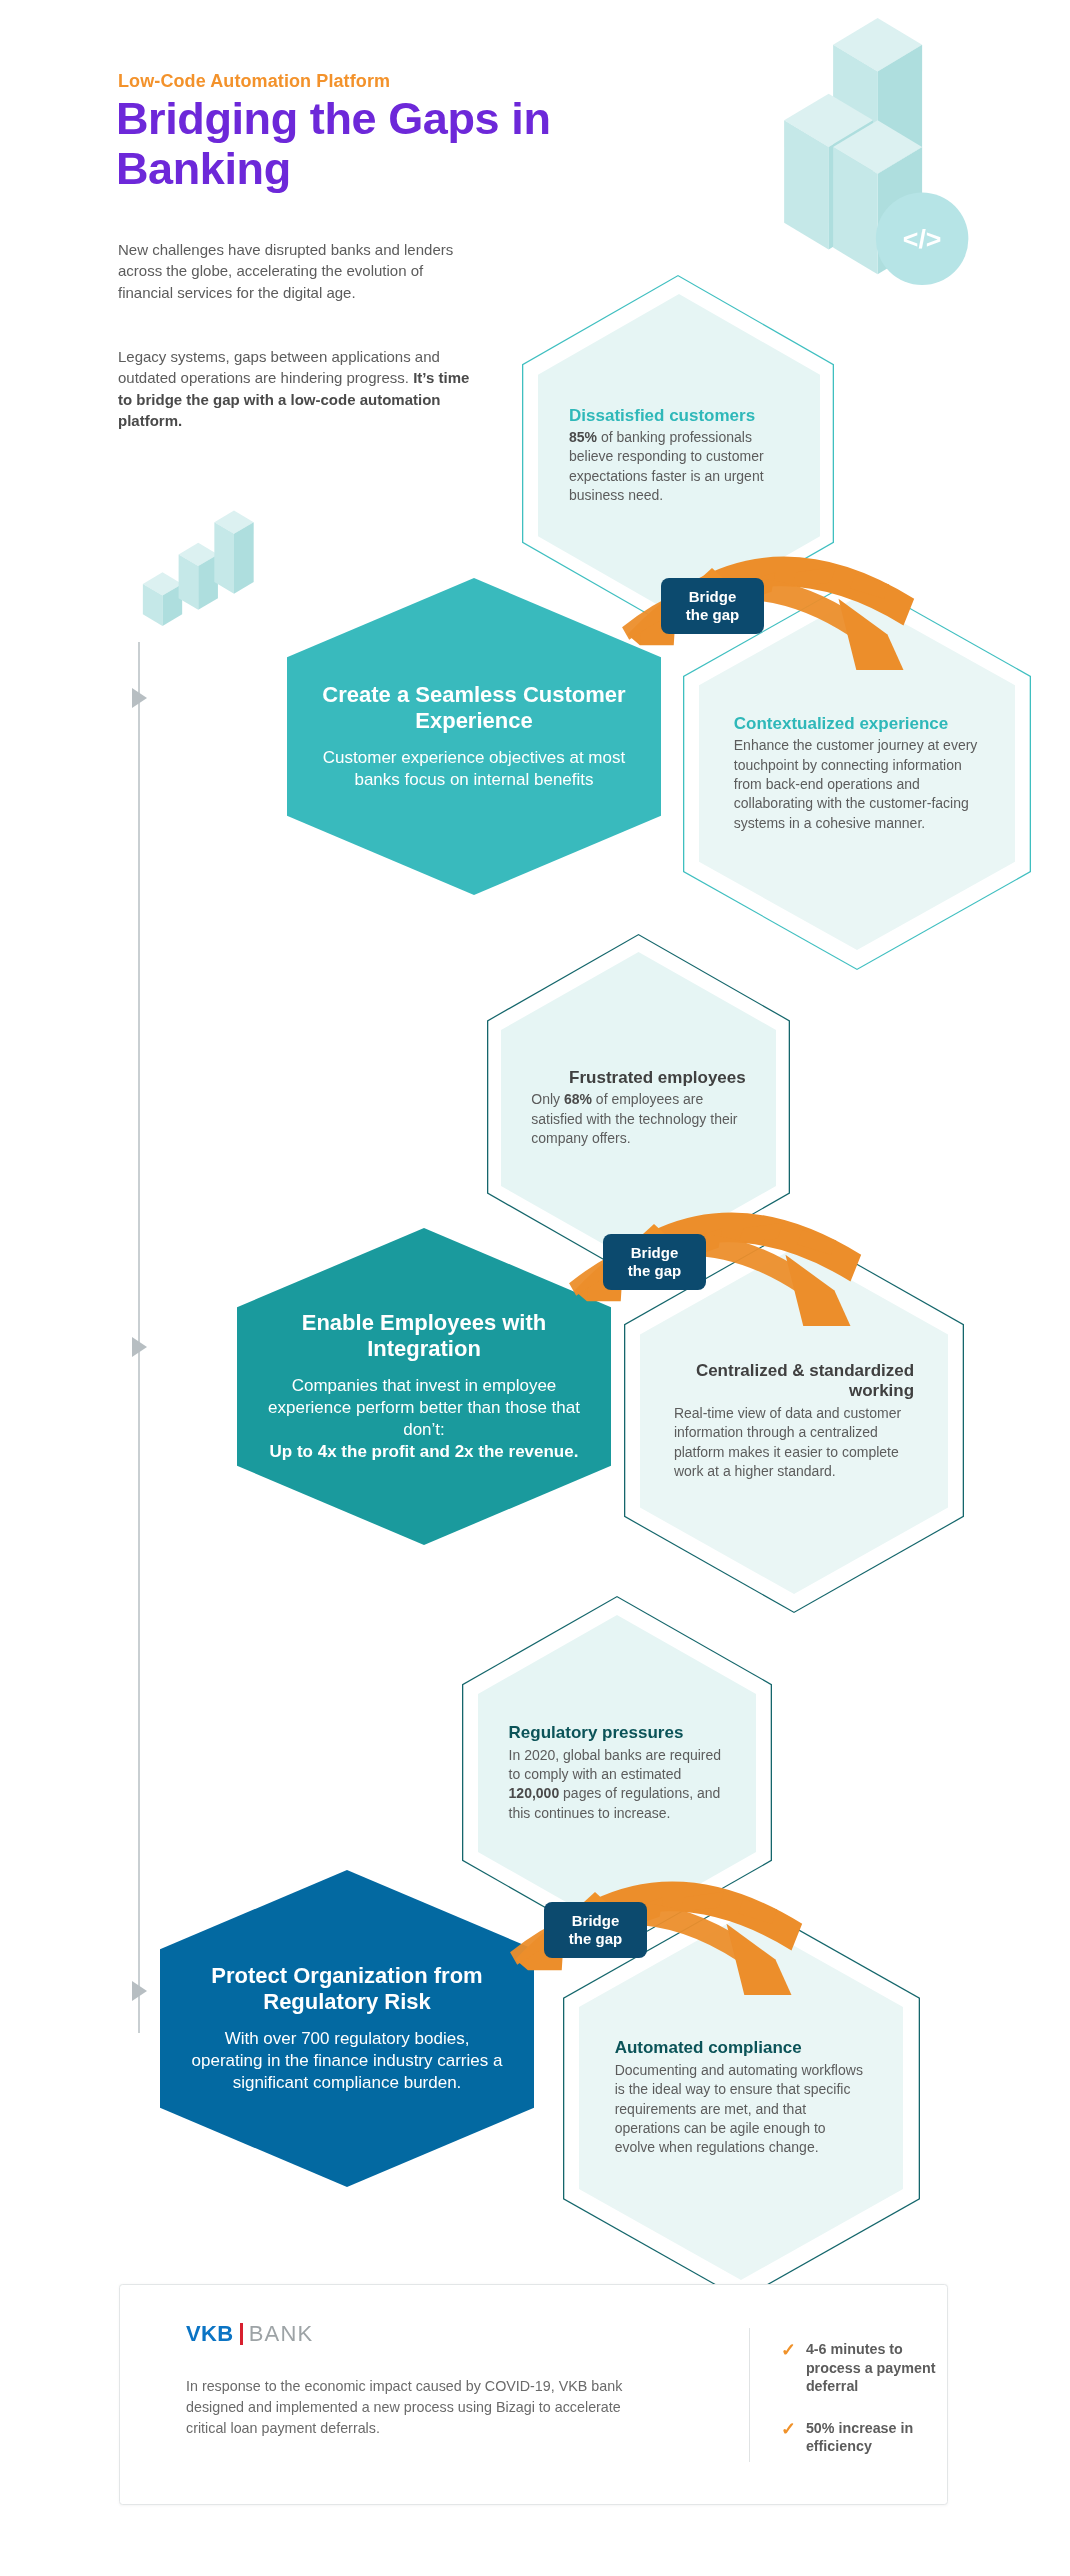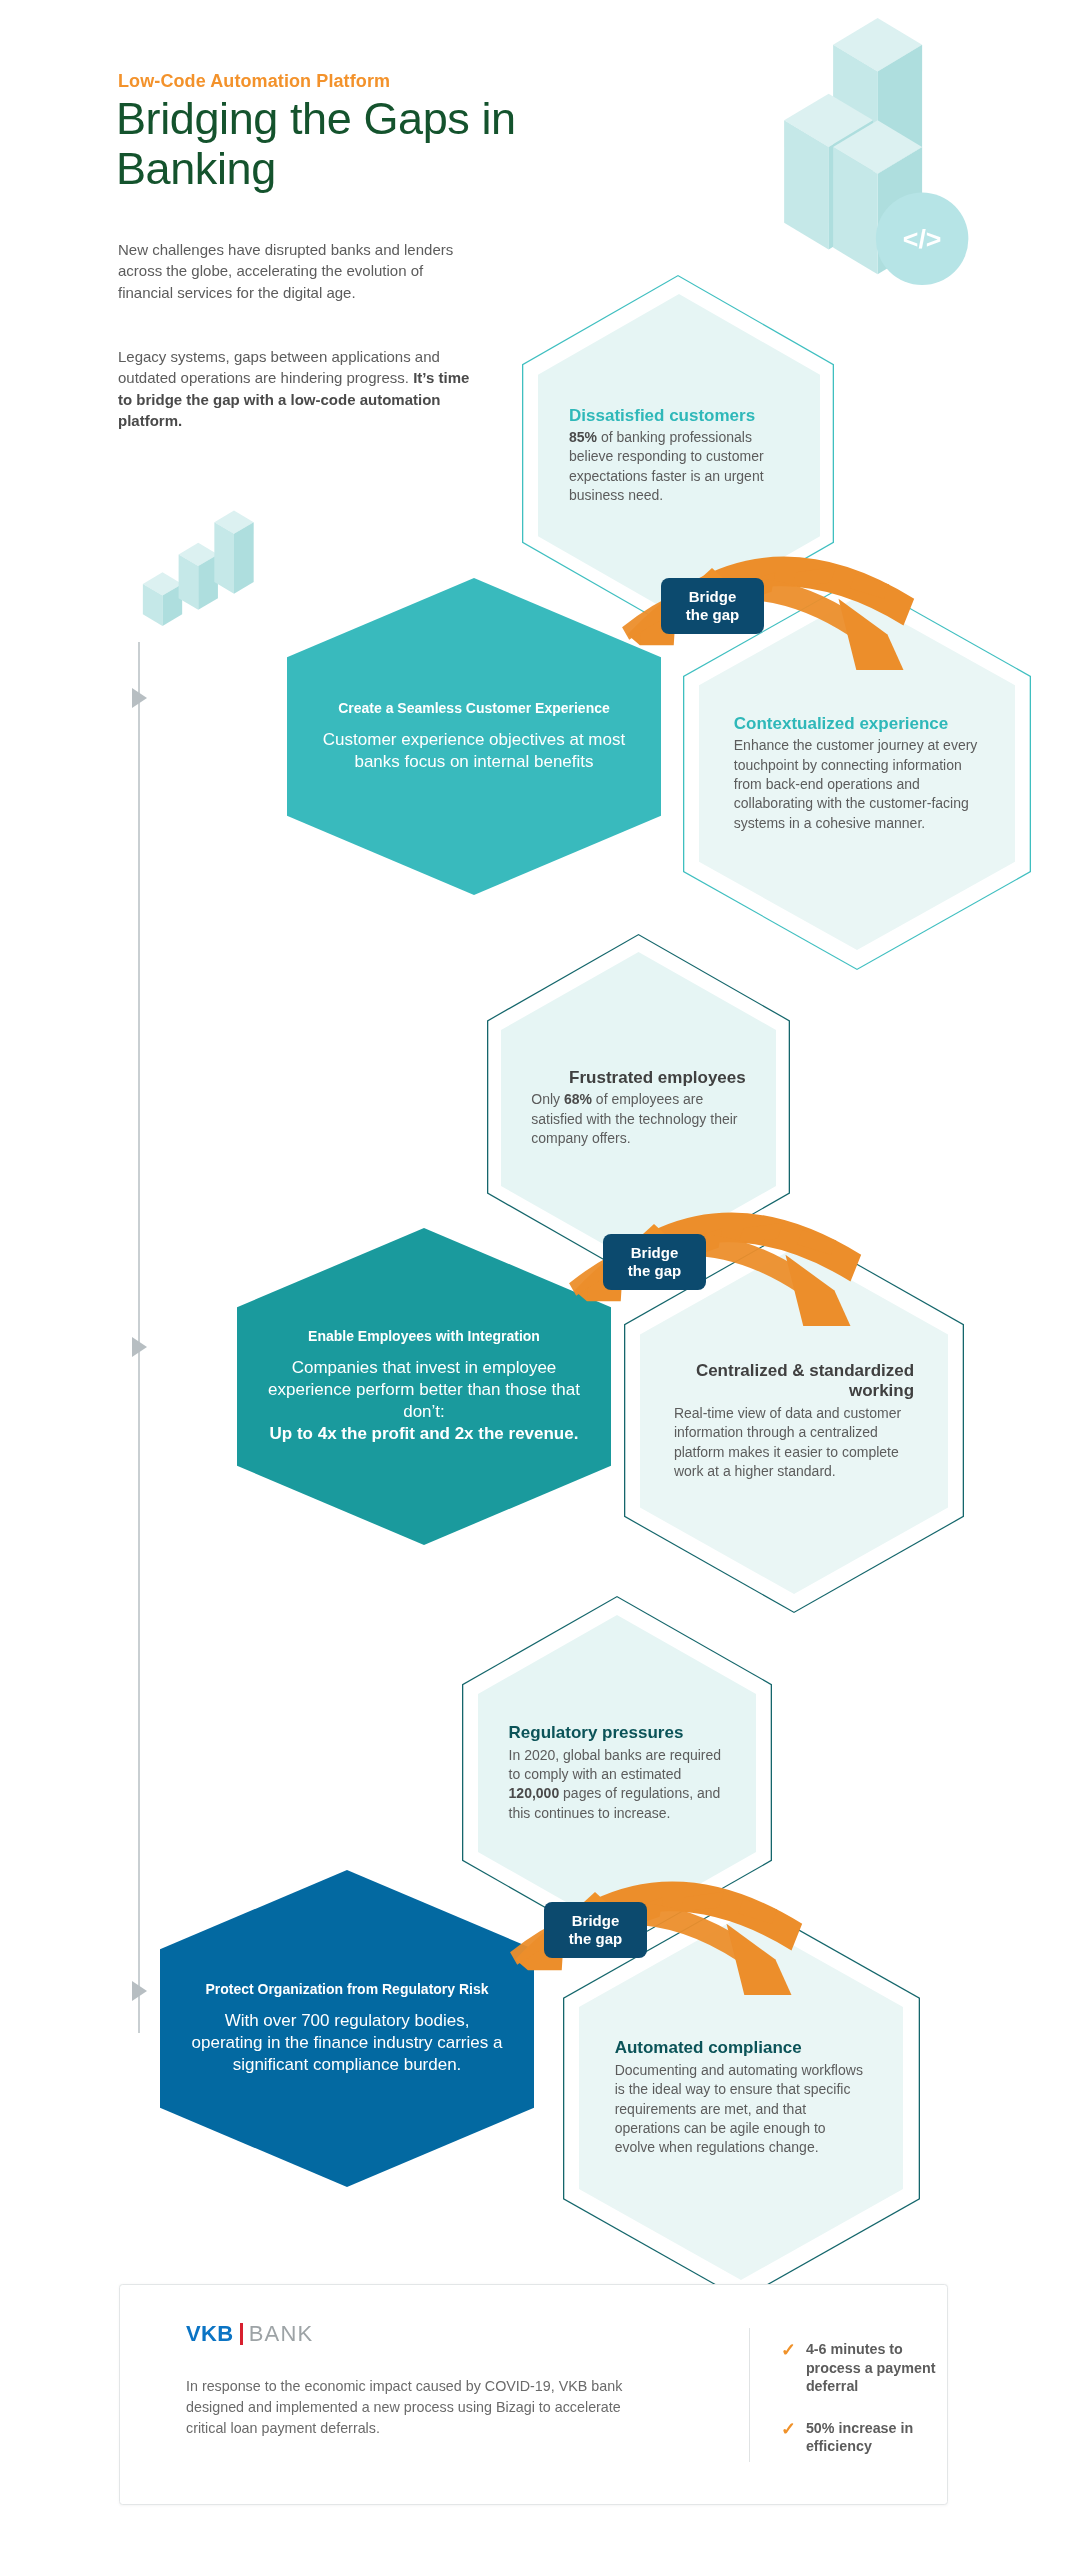--- a/index.html
+++ b/index.html
@@ -24,22 +24,22 @@
     font-weight: bold;
     color: #F3922B;
     letter-spacing: 0.1px;
   }
   .headline {
     position: absolute;
     left: 116px; top: 94px;
     width: 499px;
     font-size: 45px;
     line-height: 1.12;
-    font-weight: normal;
-    color: #14532d;
+    font-weight: bold;
+    color: #6d28d9;
     letter-spacing: -0.4px;
   }
   .intro-1 {
     position: absolute;
     left: 118px; top: 239px;
     width: 348px;
     font-size: 15px;
     line-height: 1.42;
     color: #5C5C5C;
   }
@@ -112,21 +112,21 @@
   }
   .stat-title.t1 { color: #2FB8B9; }
   .stat-title.t2 { color: #404040; text-align: right; }
   .stat-title.t3 { color: #0B5358; }
   .stat-body {
     font-size: 14px; line-height: 1.38; color: #5C5C5C;
   }
   .stat-body b { color: #4A4A4A; font-weight: bold; }
 
   .solution-title {
-    font-size: 14px; font-weight: bold; color: #ffffff;
+    font-size: 22px; font-weight: bold; color: #ffffff;
     line-height: 1.18; margin-bottom: 12.5px;
   }
   .solution-body {
     font-size: 17px; line-height: 1.3; color: #ffffff;
   }
   .solution-body b { font-weight: bold; }
 
   
   .bridge-badge {
     position: absolute;

